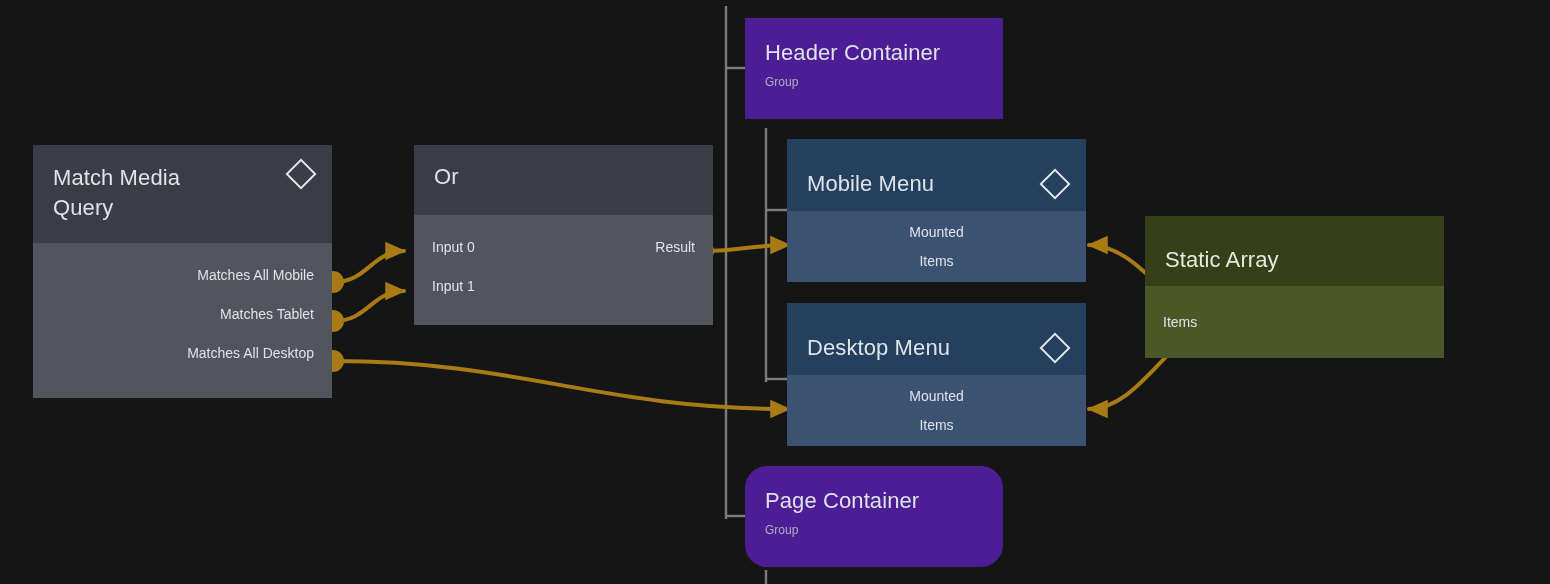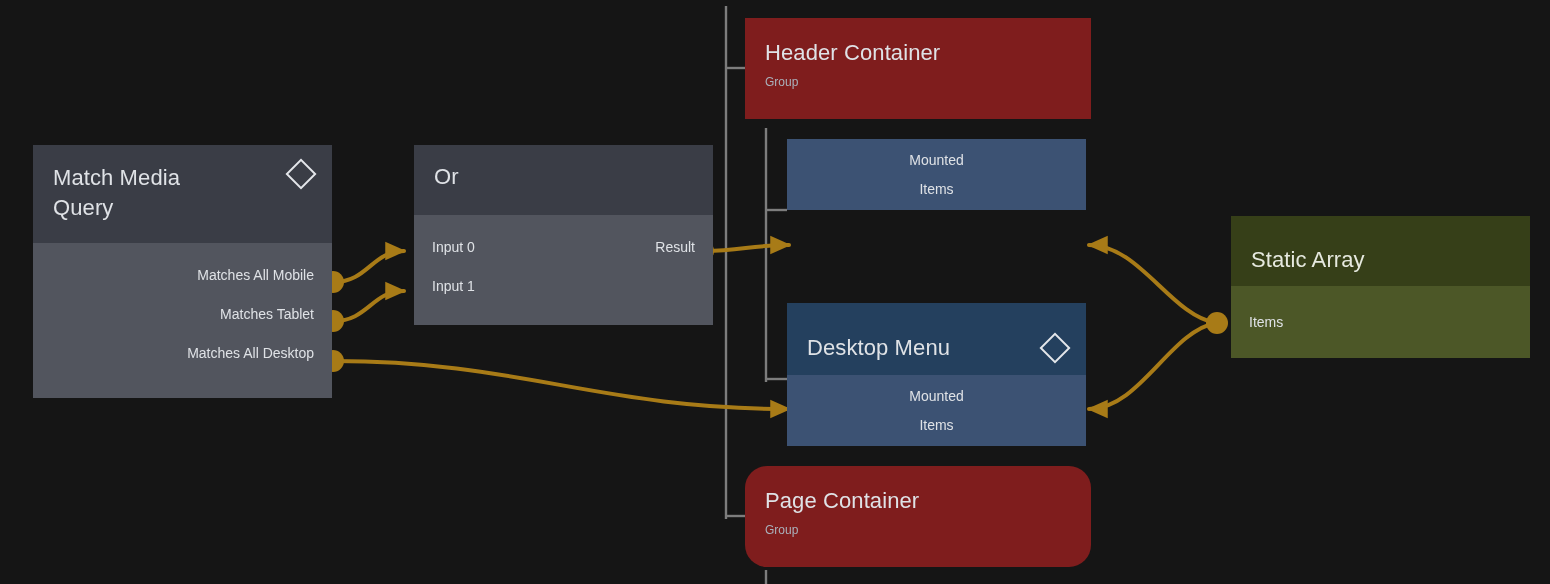--- a/index.html
+++ b/index.html
@@ -107,22 +107,22 @@
     height: 110px;
     padding-top: 12px;
   }
   #node-or .port-row {
     height: 39px;
     padding: 0 18px;
   }
 
   
   .node-group {
-    background: #7f1d1d;
-    width: 346px;
+    background: #4c1d95;
+    width: 258px;
   }
   .node-group .node-header {
     flex-direction: column;
     align-items: flex-start;
     padding: 20px 20px 0 20px;
   }
   #node-header-container { left: 745px; top: 18px; height: 101px; }
   #node-page-container  { left: 745px; top: 466px; height: 101px; border-radius: 22px; }
 
   
@@ -140,21 +140,21 @@
   .node-menu .port-row {
     height: 71px;
     padding: 8px 18px;
     flex-direction: column;
   }
   #node-mobile-menu  { left: 787px; top: 139px; height: 143px; }
   #node-desktop-menu { left: 787px; top: 303px; height: 143px; }
 
   
   #node-static-array {
-    left: 1231px; top: 216px; width: 299px; height: 142px;
+    left: 1145px; top: 216px; width: 299px; height: 142px;
   }
   #node-static-array .node-header {
     background: #363f18;
     height: 70px;
     padding: 17px 20px 0 20px;
     align-items: center;
   }
   #node-static-array .node-title { color: #e6e9df; }
   #node-static-array .node-body {
     background: #4c5727;
@@ -247,20 +247,24 @@
   </div>
 
   <div class="node node-group" id="node-header-container">
     <div class="node-header">
       <div class="node-title">Header Container</div>
       <div class="node-subtitle">Group</div>
     </div>
   </div>
 
   <div class="node node-menu" id="node-mobile-menu">
+    <div class="node-header">
+      <div class="node-title">Mobile Menu</div>
+      <div class="diamond"></div>
+    </div>
     <div class="node-body">
       <div class="port-row">
         <span class="port-label">Mounted</span>
         <span class="port-label">Items</span>
       </div>
     </div>
   </div>
 
   <div class="node node-menu" id="node-desktop-menu">
     <div class="node-header">

